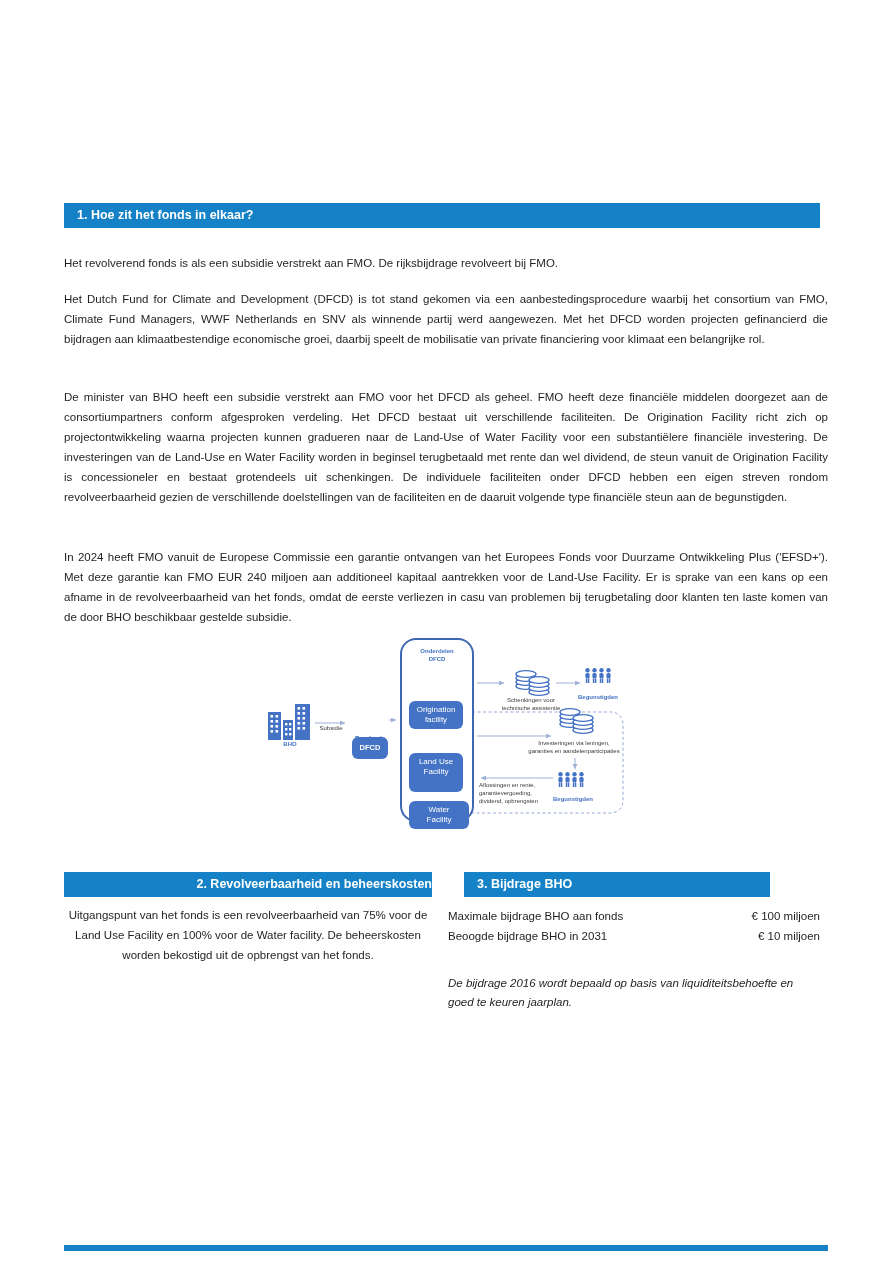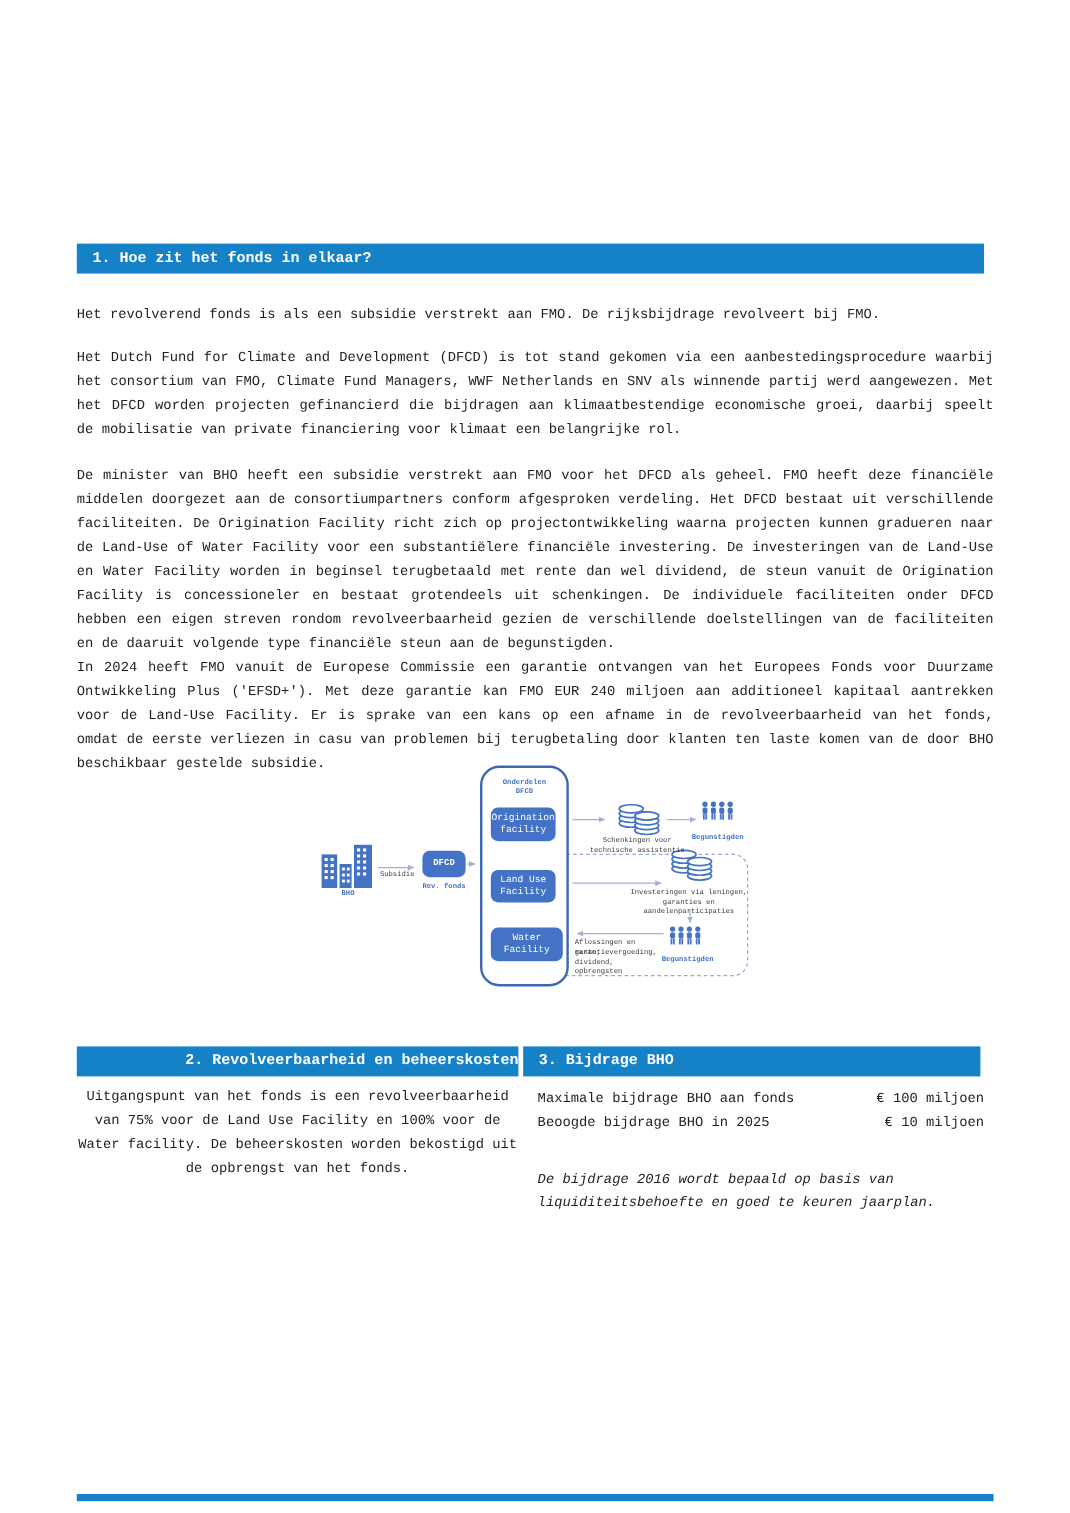--- a/index.html
+++ b/index.html
@@ -1,33 +1,33 @@
 <!DOCTYPE html>
 <html><head>
 <meta charset="utf-8">
 <style>
   html,body{margin:0;padding:0;background:#fff;}
   #page{position:relative;width:892px;height:1261px;background:#ffffff;overflow:hidden;
-        font-family:Liberation Mono, monospace;color:#1f1f1f;}
+        font-family:Liberation Sans, sans-serif;color:#1f1f1f;}
   .bar{position:absolute;height:25px;background:#1581C6;color:#fff;font-size:12.5px;
        font-weight:bold;line-height:25px;padding-left:13px;box-sizing:border-box;}
   .para{position:absolute;left:64px;width:764px;font-size:11.5px;line-height:20px;
         text-align:justify;color:#1f1f1f;margin-top:16px;}
   .smalltext{position:absolute;left:64px;width:368px;font-size:11.5px;line-height:20px;color:#1f1f1f;}
   .kv{position:absolute;left:448px;width:372px;font-size:11.5px;line-height:20px;color:#1f1f1f;}
   .kv-row{display:flex;justify-content:space-between;}
   .note{position:absolute;left:448px;width:372px;font-size:11.5px;line-height:19px;
         font-style:italic;color:#1f1f1f;}
   .footer-rule{position:absolute;left:64px;top:1245px;width:764px;height:6px;background:#1581C6;}
 
   
   #diagram{position:absolute;left:255px;top:630px;width:380px;height:200px;}
   #diagram svg{position:absolute;left:0;top:0;}
   .dg-abs{position:absolute;box-sizing:border-box;}
-  .dg-bluebox{background:#4472C4;color:#fff;border-radius:6px;text-align:center;}
+  .dg-bluebox{background:#4472C4;color:#fff;border-radius:6px;text-align:center;margin-top:28px;}
   .dg-container{border:2.5px solid #3E68B5;border-radius:16px;background:#fff;}
   .dg-smallblue{color:#4472C4;font-weight:bold;font-size:6px;line-height:7.5px;text-align:center;}
   .dg-smalldark{color:#3b3b3b;font-size:6px;line-height:7.5px;text-align:center;}
   .dg-facility{font-size:8px;line-height:10px;padding-top:4px;}
 </style>
 </head>
 <body>
 
 <div id="page">
 
@@ -176,21 +176,21 @@
     <div class="dg-abs dg-smallblue" style="left:95px;top:105px;width:40px;">Rev. fonds</div>
 
     <div class="dg-abs dg-container" style="left:145px;top:8px;width:74px;height:184px;"></div>
     <div class="dg-abs dg-smallblue" style="left:145px;top:18px;width:74px;">Onderdelen</div>
     <div class="dg-abs dg-smallblue" style="left:145px;top:26px;width:74px;">DFCD</div>
 
     <div class="dg-abs dg-bluebox dg-facility" style="left:154px;top:43px;width:54px;height:28px;">
       <div>Origination</div>
       <div>facility</div>
     </div>
-    <div class="dg-abs dg-bluebox dg-facility" style="left:154px;top:95px;width:54px;height:27px;">
+    <div class="dg-abs dg-bluebox dg-facility" style="left:154px;top:95px;width:54px;height:39px;">
       <div>Land Use</div>
       <div>Facility</div>
     </div>
     <div class="dg-abs dg-bluebox dg-facility" style="left:154px;top:143px;width:60px;height:28px;">
       <div>Water</div>
       <div>Facility</div>
     </div>
 
     <div class="dg-abs dg-smalldark" style="left:236px;top:67px;width:80px;">Schenkingen voor</div>
     <div class="dg-abs dg-smalldark" style="left:236px;top:75px;width:80px;">technische assistentie</div>
@@ -204,29 +204,29 @@
     <div class="dg-abs dg-smalldark" style="left:224px;top:168px;width:72px;text-align:left;">dividend, opbrengsten</div>
 
     <div class="dg-abs dg-smallblue" style="left:288px;top:166px;width:60px;">Begunstigden</div>
   </div>
 
   <div class="bar" style="left:64px;top:872px;width:368px;text-align:right;">
     <span>2. Revolveerbaarheid en beheerskosten</span>
   </div>
   <div class="smalltext" style="top:905px;text-align:center;">Uitgangspunt van het fonds is een revolveerbaarheid van 75% voor de Land Use Facility en 100% voor de Water facility. De beheerskosten worden bekostigd uit de opbrengst van het fonds.</div>
 
-  <div class="bar" style="left:436px;top:872px;width:381px;">
+  <div class="bar" style="left:464px;top:872px;width:306px;">
     <span>3. Bijdrage BHO</span>
   </div>
   <div class="kv" style="top:906px;">
     <div class="kv-row">
       <span>Maximale bijdrage BHO aan fonds</span>
       <span>€ 100 miljoen</span>
     </div>
     <div class="kv-row">
-      <span>Beoogde bijdrage BHO in 2025</span>
+      <span>Beoogde bijdrage BHO in 2031</span>
       <span>€ 10 miljoen</span>
     </div>
   </div>
   <div class="note" style="top:974px;">De bijdrage 2016 wordt bepaald op basis van liquiditeitsbehoefte en goed te keuren jaarplan.</div>
 
   <div class="footer-rule"></div>
 </div>
 
 </body></html>

